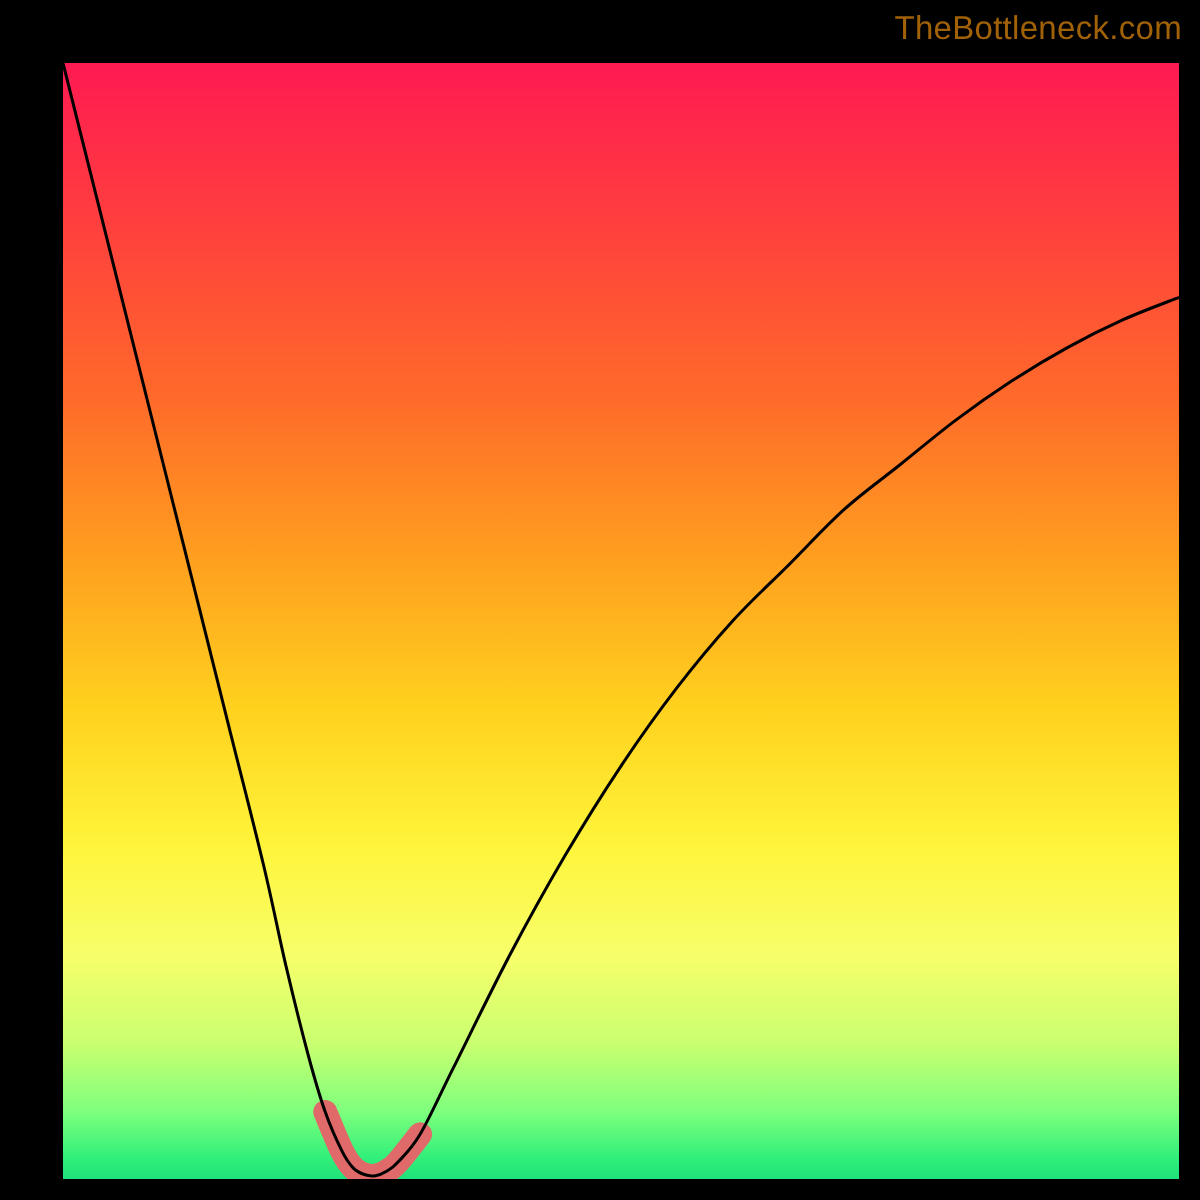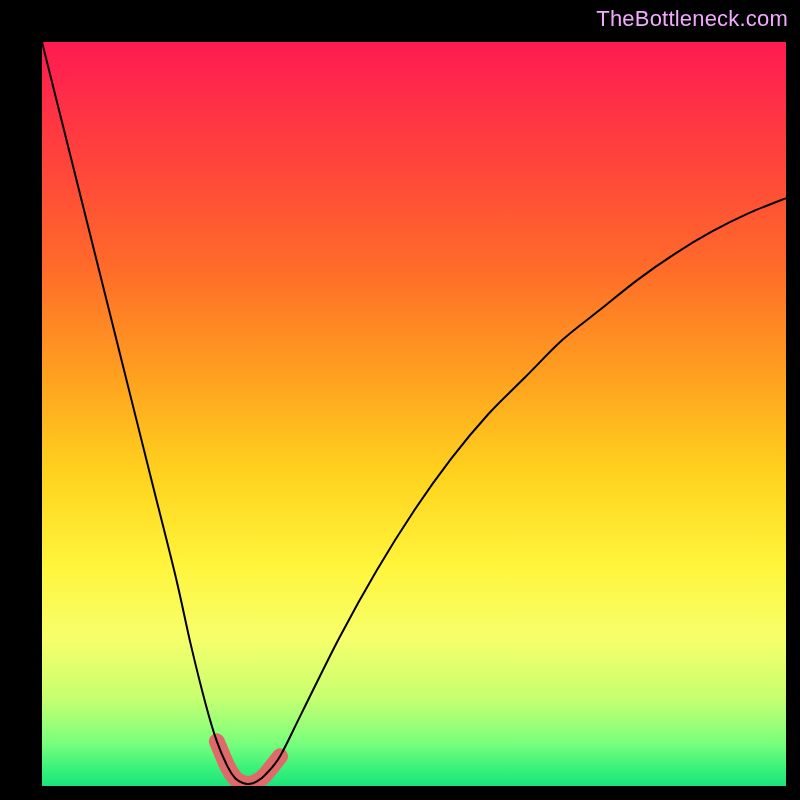--- a/index.html
+++ b/index.html
@@ -35,21 +35,21 @@
       #c8ff70 88%,
       #7dff7d 94%,
       #33f07a 98%,
       #1ee27a 100%
     );
   }
   .attribution {
     position: absolute;
     top: 6px;
     right: 12px;
-    color: #f0abfc;
+    color: #a16207;
     font-size: 22px;
     letter-spacing: 0.2px;
     user-select: none;
     text-align: right;
   }
   svg.curve-layer {
     position: absolute;
     inset: 0;
     width: 744px;
     height: 744px;

